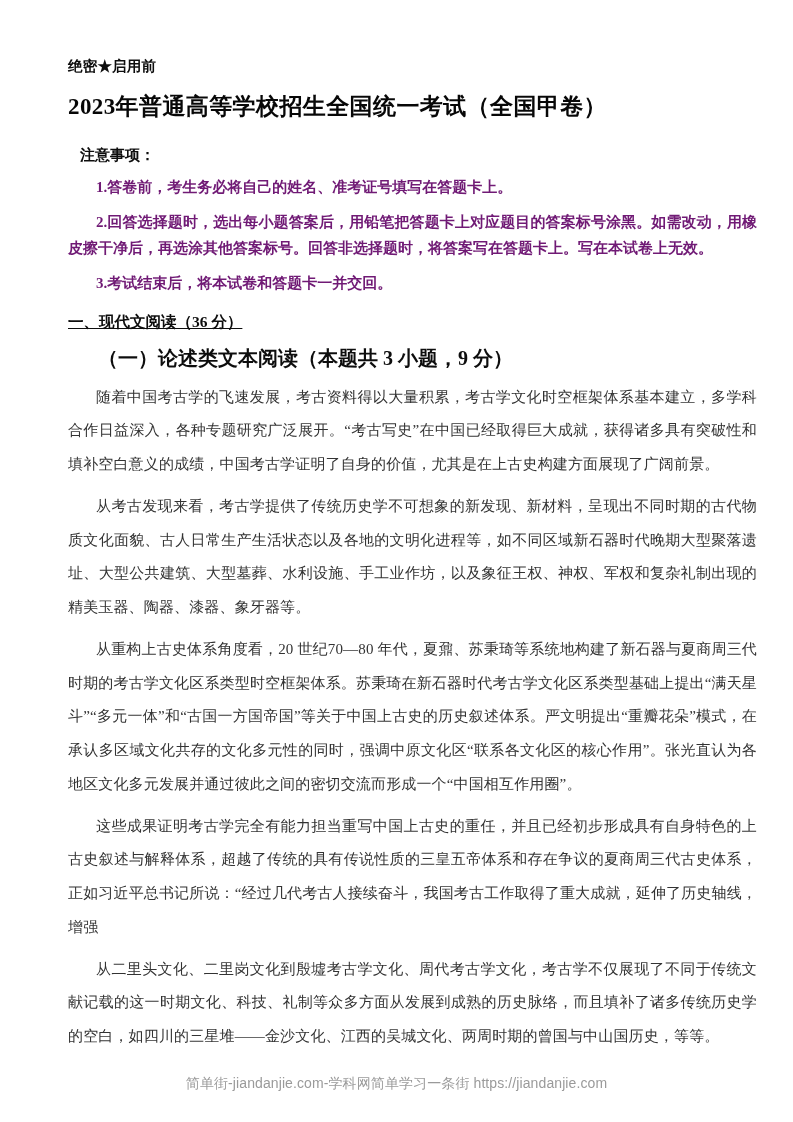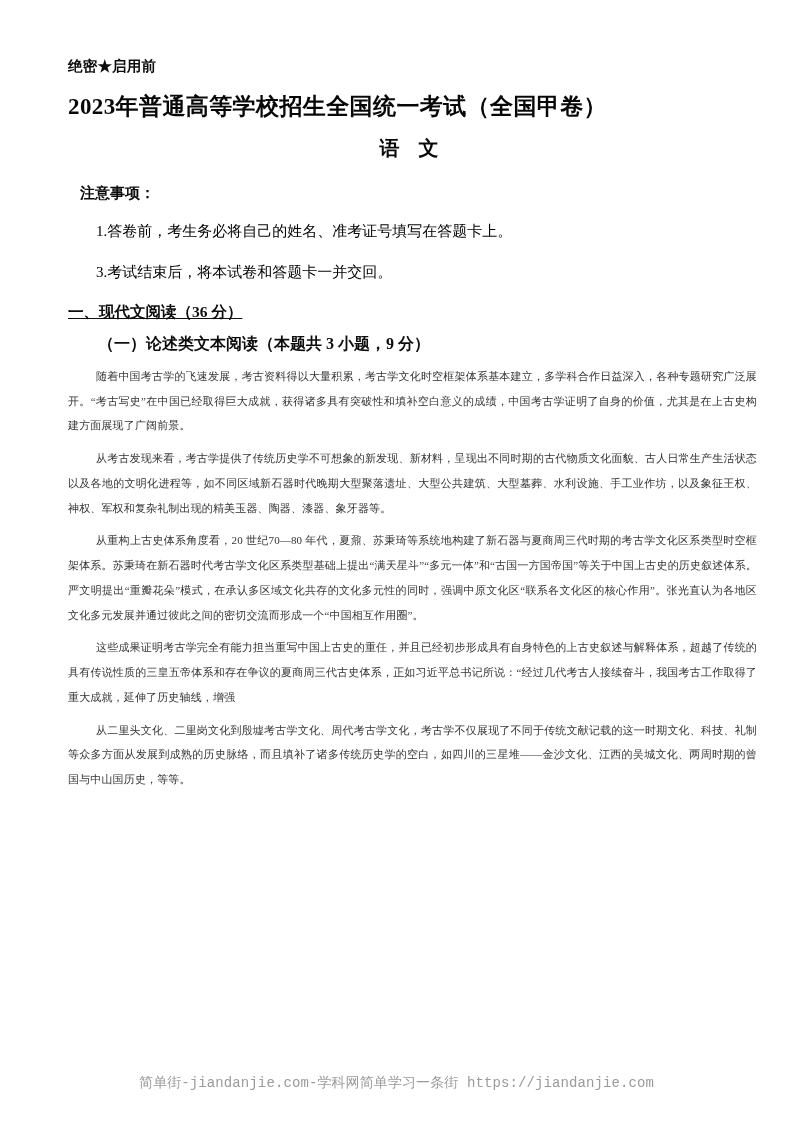--- a/index.html
+++ b/index.html
@@ -57,98 +57,98 @@
 
   
   .notice-heading {
     margin: 20px 0 0 12px;
     font-size: 15px;
     font-weight: bold;
     line-height: 1.5;
     color: #0d0d0d;
   }
   .notice-item {
-    margin: 15px 0 0 0;
+    margin: 9px 0 0 0;
     font-size: 15px;
-    font-weight: normal;
+    font-weight: bold;
     line-height: 1.72;
     text-align: justify;
     text-justify: inter-ideograph;
     text-indent: 28px;
-    color: #000000;
+    color: #701a75;
   }
 
   
   .section-heading {
     margin: 14px 0 0 0;
     font-size: 15.5px;
     font-weight: bold;
     line-height: 1.5;
     color: #0d0d0d;
     text-decoration: underline;
   }
   .subsection-heading {
     margin: 9px 0 0 0;
-    font-size: 16px;
+    font-size: 20px;
     font-weight: bold;
     line-height: 1.5;
     text-indent: 30px;
     color: #0d0d0d;
   }
 
   
   .instruction-line {
     margin: 10px 0 0 0;
     font-size: 13.6px;
     line-height: 1.6;
     text-indent: 28px;
     color: #3a3a3a;
     font-weight: normal;
   }
   .body-para {
     margin: 8px 0 0 0;
-    font-size: 11px;
+    font-size: 15px;
     line-height: 2.25;
     text-align: justify;
     text-justify: inter-ideograph;
     text-indent: 28px;
     color: #333333;
     letter-spacing: 0.15px;
     word-break: break-all;
   }
 
   
   .footer-watermark {
     position: absolute;
     left: 0;
     right: 0;
     bottom: 28px;
     text-align: center;
     font-size: 14px;
     color: #9a9a9a;
-    font-family: Liberation Mono, monospace;
+    font-family: Liberation Sans, sans-serif;
     letter-spacing: 0.1px;
     line-height: 1.4;
   }
 </style>
 </head>
 <body>
 
 <div class="page">
 
   <p class="secrecy">绝密★启用前</p>
 
   <h1 class="exam-title">2023年普通高等学校招生全国统一考试（全国甲卷）</h1>
 
-  <h2 class="subject-title">语 文</h2>
 
   <p class="notice-heading">注意事项：</p>
 
   <p class="notice-item">1.答卷前，考生务必将自己的姓名、准考证号填写在答题卡上。</p>
 
+  <p class="notice-item">2.回答选择题时，选出每小题答案后，用铅笔把答题卡上对应题目的答案标号涂黑。如需改动，用橡皮擦干净后，再选涂其他答案标号。回答非选择题时，将答案写在答题卡上。写在本试卷上无效。</p>
 
   <p class="notice-item">3.考试结束后，将本试卷和答题卡一并交回。</p>
 
   <p class="section-heading">一、现代文阅读（36 分）</p>
 
   <p class="subsection-heading">（一）论述类文本阅读（本题共 3 小题，9 分）</p>
 
 
   <p class="body-para">随着中国考古学的飞速发展，考古资料得以大量积累，考古学文化时空框架体系基本建立，多学科合作日益深入，各种专题研究广泛展开。“考古写史”在中国已经取得巨大成就，获得诸多具有突破性和填补空白意义的成绩，中国考古学证明了自身的价值，尤其是在上古史构建方面展现了广阔前景。</p>
 

